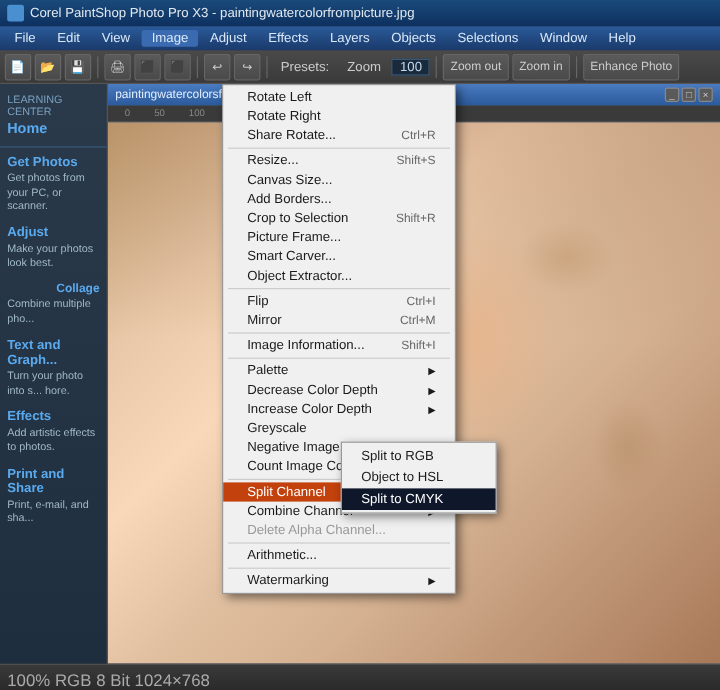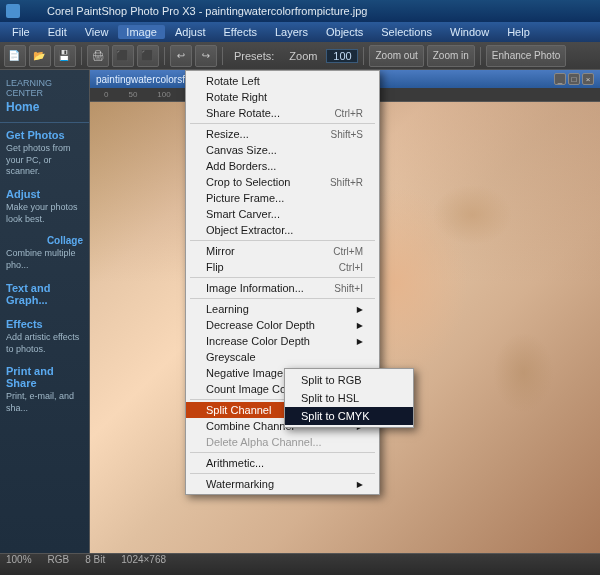--- a/index.html
+++ b/index.html
@@ -16,21 +16,20 @@
 
     
     .title-bar {
       background: linear-gradient(to bottom, #1a4a7a, #0d3060);
       height: 22px;
       display: flex;
       align-items: center;
       padding: 0 6px;
       font-size: 11px;
       color: #e0e8f0;
-      gap: 22px;
     }
     .title-bar-icon {
       width: 14px;
       height: 14px;
       background: #4a90d0;
       margin-right: 5px;
       border-radius: 2px;
     }
 
     
@@ -281,25 +280,25 @@
     .submenu-item.active {
       background: #0f172a;
       color: white;
     }
 
     
     .status-bar {
       background: linear-gradient(to bottom, #3a3a3a, #2a2a2a);
       height: 22px;
       display: flex;
-      align-items: flex-start;
+      align-items: flex-end;
       padding: 0 6px;
-      gap: 16px;
+      gap: 4px;
       border-top: 1px solid #555;
-      font-size: 10px;
+      font-size: 14px;
       color: #aaa;
     }
     .status-item {
       display: flex;
       align-items: center;
       gap: 3px;
     }
     .zoom-value {
       font-size: 10px;
       color: #c0d8f0;
@@ -369,20 +368,21 @@
     <div class="panel-section">
       <div class="panel-title" style="font-size:11px;">Adjust</div>
       <div class="panel-desc">Make your photos look best.</div>
     </div>
     <div class="panel-section">
       <div class="panel-title" style="font-size:10px;text-align:right;">Collage</div>
       <div class="panel-desc">Combine multiple pho...</div>
     </div>
     <div class="panel-section">
       <div class="panel-title" style="font-size:11px;">Text and Graph...</div>
+      <div class="panel-desc">Turn your photo into s... hore.</div>
     </div>
     <div class="panel-section">
       <div class="panel-title" style="font-size:11px;">Effects</div>
       <div class="panel-desc">Add artistic effects to photos.</div>
     </div>
     <div class="panel-section">
       <div class="panel-title" style="font-size:11px;">Print and Share</div>
       <div class="panel-desc">Print, e-mail, and sha...</div>
     </div>
   </div>
@@ -448,35 +448,35 @@
         <span>Picture Frame...</span>
       </div>
       <div class="dd-item">
         <span>Smart Carver...</span>
       </div>
       <div class="dd-item">
         <span>Object Extractor...</span>
       </div>
       <div class="menu-divider"></div>
       <div class="dd-item">
+        <span>Flip</span>
+        <span class="shortcut">Ctrl+I</span>
+      </div>
+      <div class="dd-item">
         <span>Mirror</span>
         <span class="shortcut">Ctrl+M</span>
       </div>
-      <div class="dd-item">
-        <span>Flip</span>
-        <span class="shortcut">Ctrl+I</span>
-      </div>
       <div class="menu-divider"></div>
       <div class="dd-item">
         <span>Image Information...</span>
         <span class="shortcut">Shift+I</span>
       </div>
       <div class="menu-divider"></div>
       <div class="dd-item">
-        <span>Learning</span>
+        <span>Palette</span>
         <span class="arrow">▶</span>
       </div>
       <div class="dd-item">
         <span>Decrease Color Depth</span>
         <span class="arrow">▶</span>
       </div>
       <div class="dd-item">
         <span>Increase Color Depth</span>
         <span class="arrow">▶</span>
       </div>
@@ -510,21 +510,21 @@
         <span>Watermarking</span>
         <span class="arrow">▶</span>
       </div>
     </div>
 
     <div class="submenu">
       <div class="submenu-item">
         <span>Split to RGB</span>
       </div>
       <div class="submenu-item">
-        <span>Split to HSL</span>
+        <span>Object to HSL</span>
       </div>
       <div class="submenu-item active">
         <span>Split to CMYK</span>
       </div>
     </div>
   </div>
 </div>
 
 <div class="status-bar">
   <span class="status-item">100%</span>

